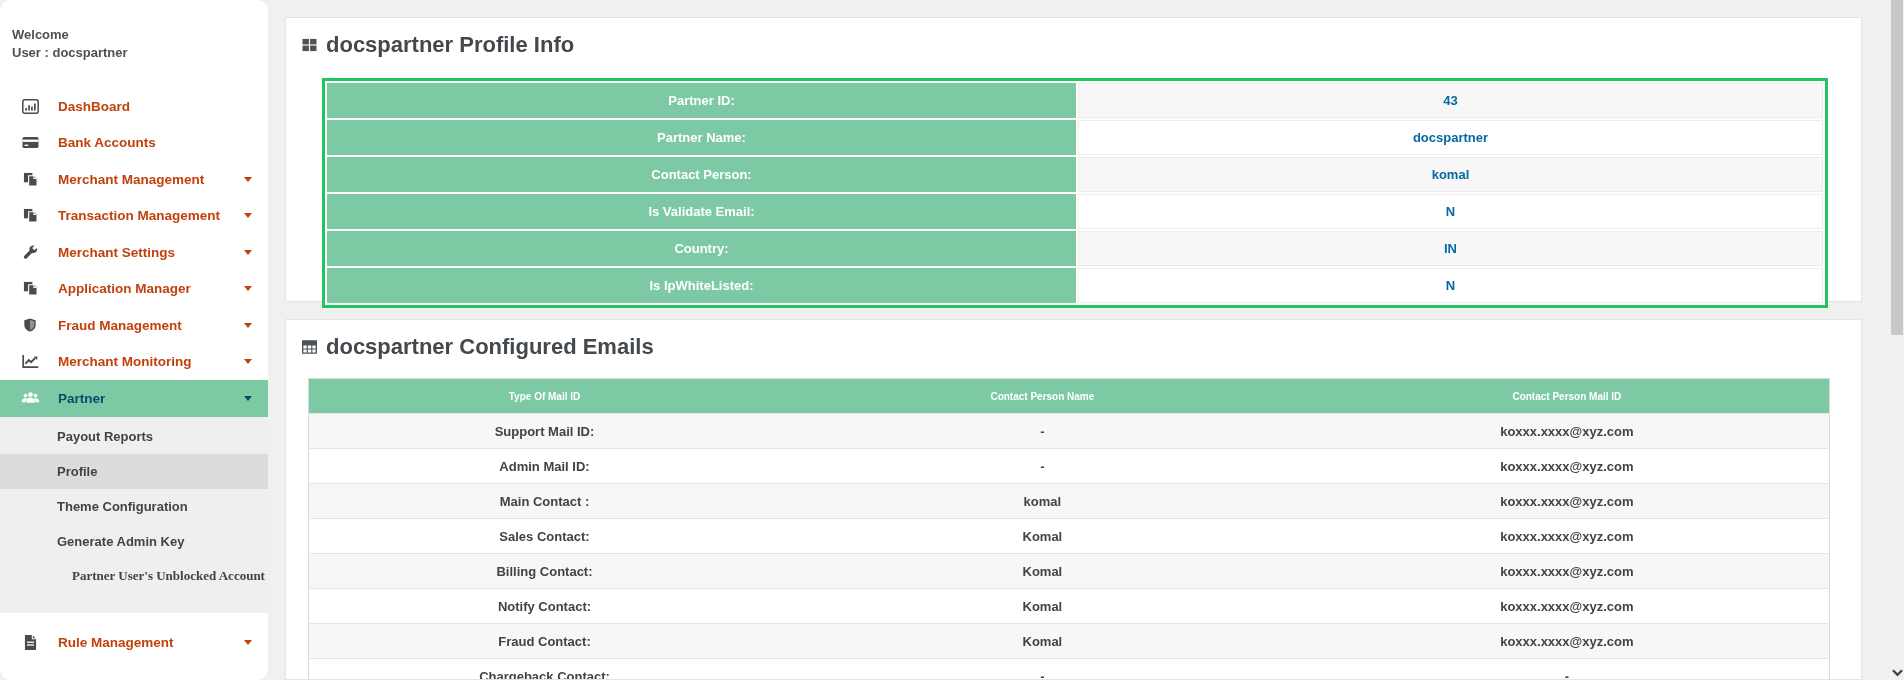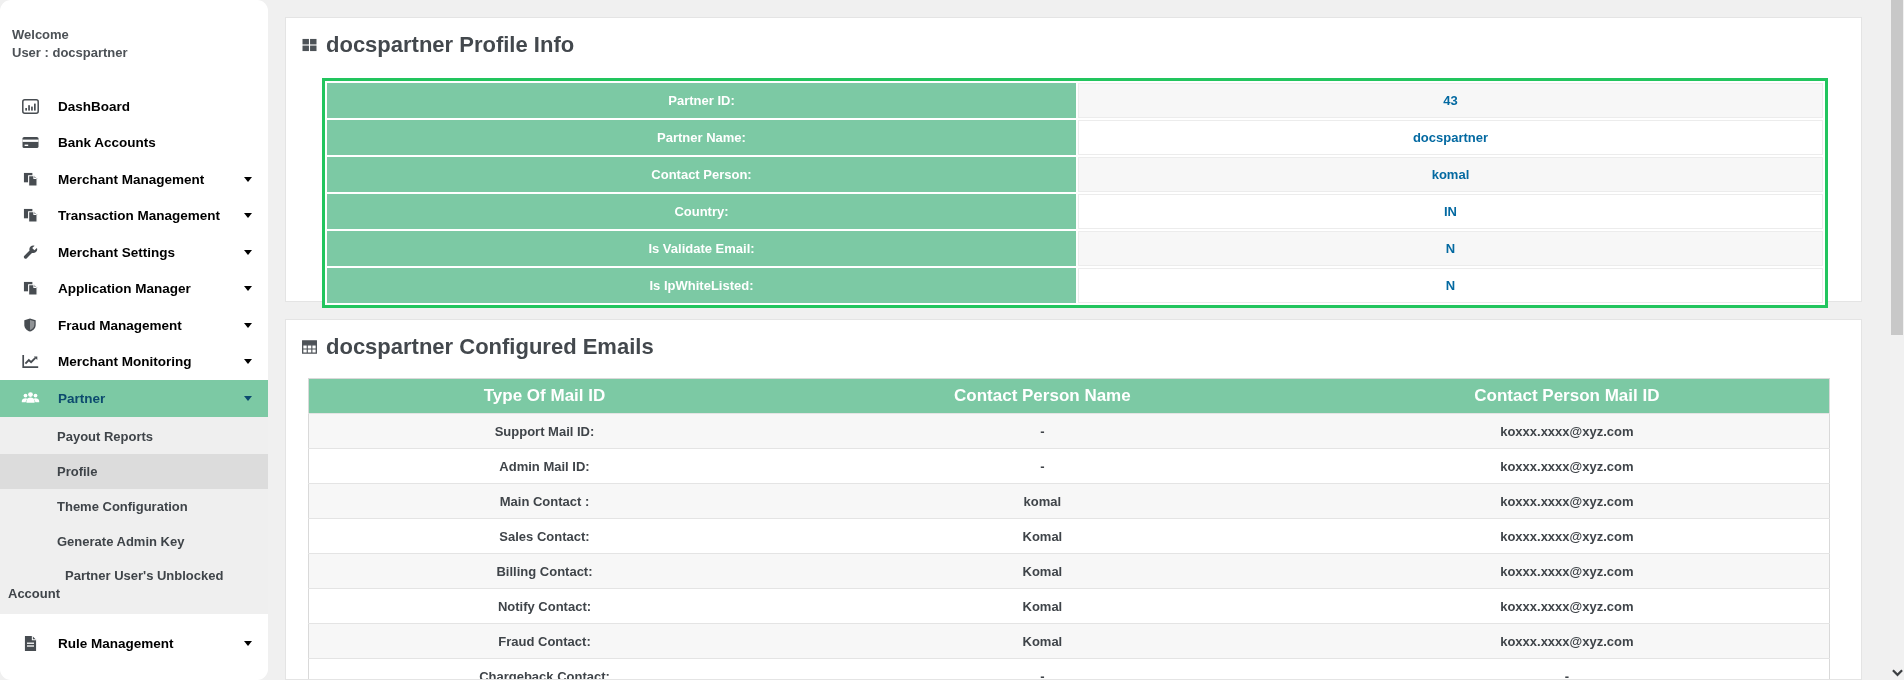--- a/index.html
+++ b/index.html
@@ -8,33 +8,33 @@
     font-family:"Liberation Sans",sans-serif;
     background:#f0f0f0;color:#43484d;
   }
   .app{display:flex;width:1904px;height:680px;position:relative;}
 
   
   .sidebar{width:268px;flex:none;background:#ffffff;height:680px;position:relative;z-index:2;border-radius:11px;}
   .welcome-block{padding:26px 0 0 12px;font-size:13px;font-weight:700;color:#4c5156;line-height:18px;}
   .nav{margin-top:26px;}
   .nav-item{display:flex;align-items:center;height:36.5px;padding:0 16px 0 19px;
-    font-size:13.5px;font-weight:700;color:#000000;cursor:pointer;white-space:nowrap;}
+    font-size:13.5px;font-weight:700;color:#c2410c;cursor:pointer;white-space:nowrap;}
   .nav-item .nav-icon{width:22px;flex:none;display:flex;justify-content:center;align-items:center;color:#474c51;}
   .nav-item .nav-label{margin-left:17px;}
   .nav-item .chev{margin-left:auto;width:0;height:0;border:4px solid transparent;
     border-top:5px solid currentColor;transform:translateY(2px);}
   .nav-item.active{background:#7cc9a4;color:#0c4a6e;}
   .nav-item.active .nav-icon{color:#fff;}
   .submenu{background:#efefef;padding:2px 0;}
   .submenu-item{display:block;min-height:35px;line-height:35px;padding-left:57px;
     font-size:13px;font-weight:700;color:#3f4449;cursor:pointer;}
   .submenu-item.selected{background:#dcdcdc;}
-  .submenu-item.wrapline{padding-left:8px;text-indent:57px;line-height:18px;
-    padding-top:8px;padding-bottom:9px;white-space:normal;}
+  .submenu-item.wrapline{padding-left:15px;text-indent:57px;line-height:18px;
+    padding-top:8px;padding-bottom:9px;white-space:normal;font-family:Liberation Serif, serif;}
   .nav-after{margin-top:12px;}
 
   
   .main{flex:1;padding:17px 42px 0 17px;display:flex;flex-direction:column;overflow:hidden;}
   .panel{background:#fff;border:1px solid #e4e4e4;box-sizing:border-box;}
   .panel-profile{height:285px;flex:none;}
   .panel-emails{flex:1;margin-top:17px;overflow:hidden;}
   .panel-header{display:flex;align-items:center;padding:14px 16px 0 16px;
     font-size:22px;font-weight:700;color:#43484d;}
   .panel-header .hdr-icon{color:#4d5257;margin-right:9px;display:flex;align-items:center;}
@@ -43,21 +43,21 @@
   table.kv{border-collapse:separate;border-spacing:2px;background:#fff;
     border:3px solid #22c55e;margin:20px 31px 0 36px;width:calc(100% - 69px);table-layout:fixed;}
   table.kv td{height:31px;text-align:center;font-size:13px;font-weight:700;}
   table.kv td.k{background:#7cc9a4;color:#fff;width:50%;}
   table.kv td.v{color:#0369a1;border:1px solid #ececec;background:#fff;}
   table.kv tr:nth-child(odd) td.v{background:#f7f7f7;}
 
   
   table.grid{border-collapse:collapse;margin:18px 31px 0 22px;width:calc(100% - 53px);
     border:1px solid #d9d9d9;table-layout:fixed;}
-  table.grid th{background:#7cc9a4;color:#fff;height:32px;font-size:17px;font-weight:700;text-align:center;}
+  table.grid th{background:#7cc9a4;color:#fff;height:32px;font-size:10px;font-weight:700;text-align:center;}
   table.grid td{height:32px;text-align:center;font-size:13px;font-weight:700;color:#3f4449;
     border-top:1px solid #e4e4e4;background:#fff;}
   table.grid tbody tr:nth-child(odd) td{background:#f7f7f7;}
   table.grid col.c1{width:31%;} table.grid col.c2{width:34.5%;} table.grid col.c3{width:34.5%;}
 
   
   .scrollbar{position:absolute;top:0;right:0;width:14px;height:680px;background:#f1f1f1;z-index:5;}
   .scroll-thumb{position:absolute;top:0;left:1px;width:12px;height:335px;background:#c8c8c8;}
   .scroll-down{position:absolute;bottom:2px;left:1px;width:12px;height:10px;
     display:flex;justify-content:center;align-items:center;cursor:pointer;}
@@ -218,26 +218,26 @@
             </tr>
             <tr>
               <td class="k">Partner Name:</td>
               <td class="v">docspartner</td>
             </tr>
             <tr>
               <td class="k">Contact Person:</td>
               <td class="v">komal</td>
             </tr>
             <tr>
+              <td class="k">Is Validate Email:</td>
+              <td class="v">N</td>
+            </tr>
+            <tr>
               <td class="k">Country:</td>
               <td class="v">IN</td>
-            </tr>
-            <tr>
-              <td class="k">Is Validate Email:</td>
-              <td class="v">N</td>
             </tr>
             <tr>
               <td class="k">Is IpWhiteListed:</td>
               <td class="v">N</td>
             </tr>
           </tbody>
       </table>
     </section>
 
     <section class="panel panel-emails">

